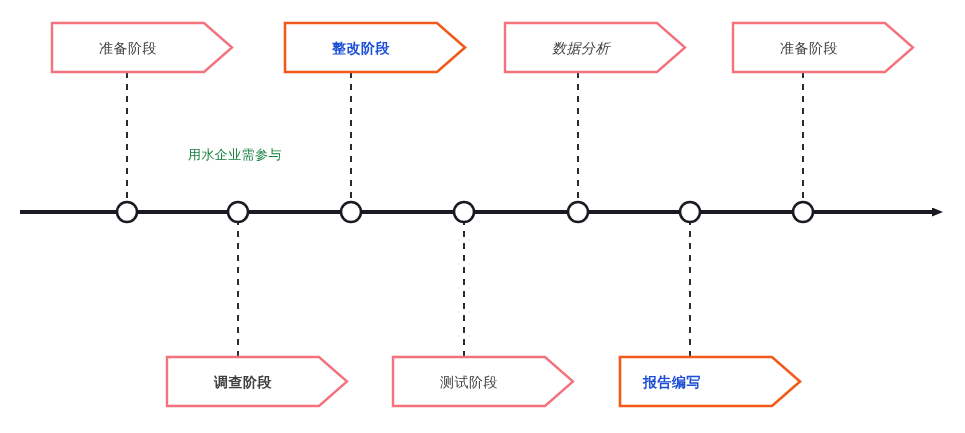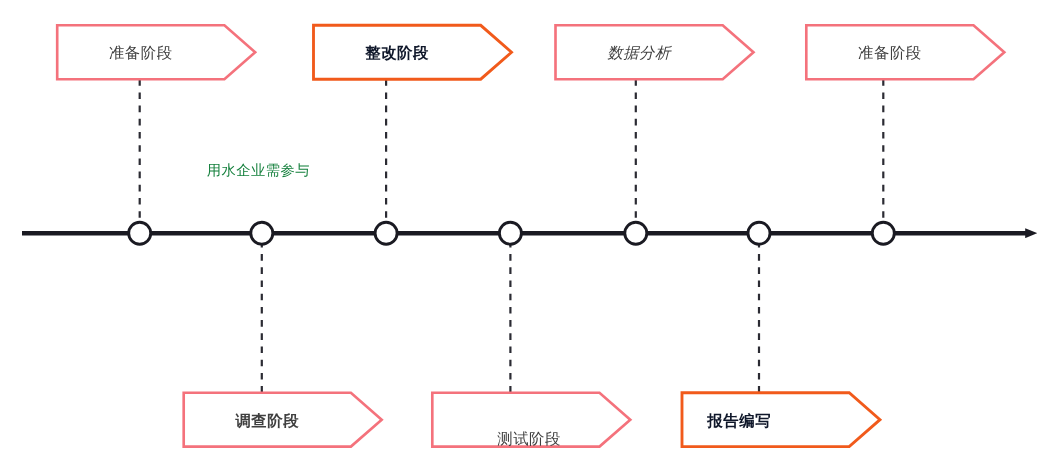--- a/index.html
+++ b/index.html
@@ -29,21 +29,21 @@
     font-size: 14px;
     color: #3f3f3f;
     white-space: nowrap;
     text-align: center;
     letter-spacing: 0.5px;
     line-height: 1;
     pointer-events: none;
   }
   .node-label.bold {
     font-weight: bold;
-    color: #0f172a;
+    color: #1d4ed8;
     text-align: center;
   }
   .annotation-label {
     position: absolute;
     font-size: 13px;
     color: #15803d;
     white-space: nowrap;
     letter-spacing: 0.4px;
     line-height: 1;
   }
@@ -91,20 +91,20 @@
         <polygon points="620,357 772,357 800,381.5 772,406 620,406" fill="#FFFFFF" stroke="#F15A1B" stroke-width="2.6" stroke-linejoin="miter"></polygon>
       </g>
   </svg>
 
   <div id="label-layer">
       <div class="node-label" style="left: 52px; top: 41px; width: 152px;">准备阶段</div>
       <div class="node-label bold" style="left: 285px; top: 41px; width: 152px;">整改阶段</div>
       <div class="node-label" style="left: 505px; top: 41px; width: 152px; font-style: italic;">数据分析</div>
       <div class="node-label" style="left: 733px; top: 41px; width: 152px;">准备阶段</div>
       <div class="node-label" style="left: 167px; top: 375px; width: 152px; font-weight: bold;">调查阶段</div>
-      <div class="node-label" style="left: 393px; top: 392px; width: 152px; padding-left: 12px;">测试阶段</div>
+      <div class="node-label" style="left: 393px; top: 375px; width: 152px;">测试阶段</div>
       <div class="node-label bold" style="left: 596px; top: 375px; width: 152px;">报告编写</div>
     </div>
   <div id="annotation-layer">
       <div class="annotation-label" style="left: 188px; top: 148px;">用水企业需参与</div>
     </div>
 
 </div>
 
 </body></html>

